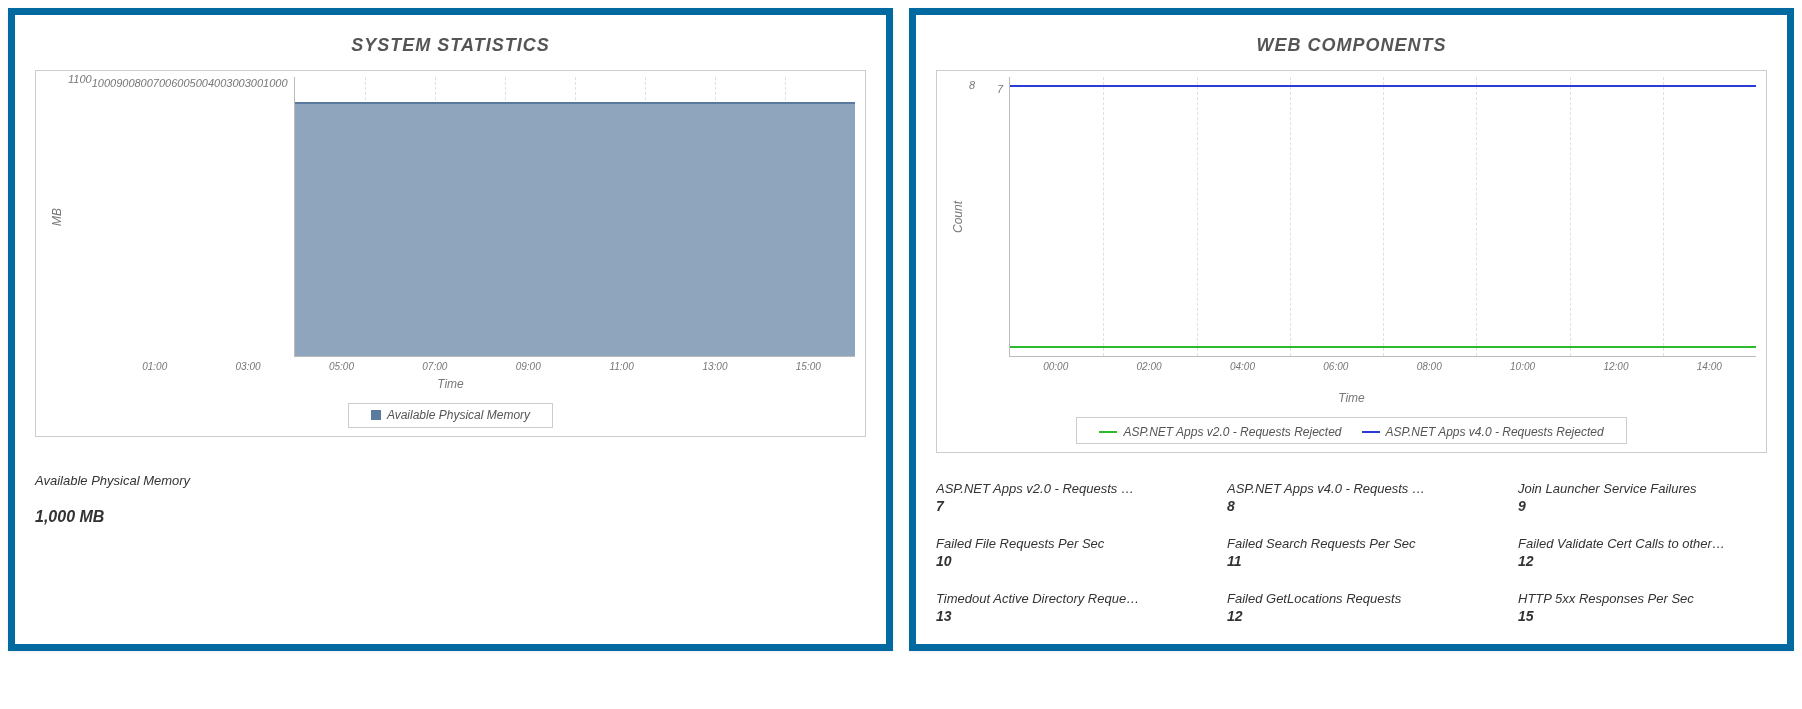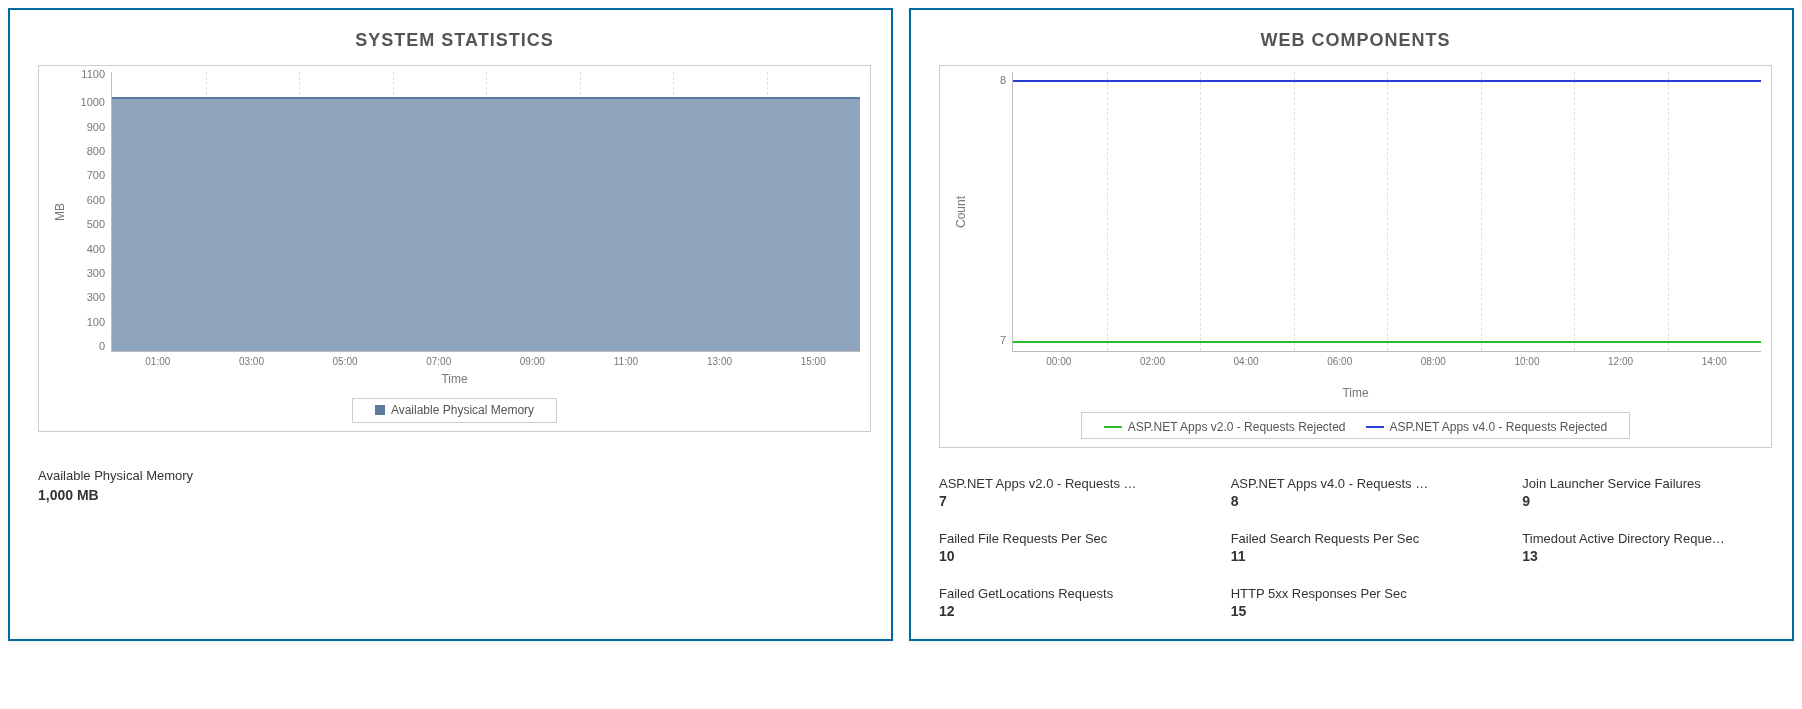--- a/index.html
+++ b/index.html
@@ -9,22 +9,23 @@
     font-family: Arial, Helvetica, sans-serif;
     background: #fff;
     color: #333;
     display: flex;
     gap: 16px;
   }
   .panel {
     flex: 1;
     background: #fff;
     box-shadow: 0 1px 3px rgba(0,0,0,0.08);
-    border: 2px solid #0369a1;
-    padding: 12px 20px 20px 28px;
+    border: 7px solid #0369a1;
+    padding: 12px 20px 20px 20px;
+    font-style: italic;
   }
   .panel-title {
     text-align: center;
     font-size: 18px;
     font-weight: 700;
     letter-spacing: 1px;
     color: #555;
     margin: 8px 0 14px 0;
   }
   .chart-box {
@@ -39,21 +40,21 @@
   .ylabel {
     writing-mode: vertical-rl;
     transform: rotate(180deg);
     text-align: center;
     font-size: 12px;
     color: #777;
     padding: 0 4px;
   }
   .yaxis {
     display: flex;
-    flex-direction: column;
+    flex-direction: row;
     justify-content: space-between;
     font-size: 11px;
     color: #777;
     text-align: right;
     padding-right: 6px;
     min-width: 40px;
   }
   .plot {
     position: relative;
     flex: 1;
@@ -88,21 +89,21 @@
     border: 1px solid #ccc;
     padding: 4px 12px;
     font-size: 12px;
     color: #555;
   }
   .legend-item { display: inline-flex; align-items: center; gap: 6px; margin: 0 10px; }
   .swatch { width: 10px; height: 10px; display: inline-block; }
   .line-swatch { width: 18px; height: 2px; display: inline-block; }
   .stats-row { margin-top: 36px; }
   .stat-label { font-size: 13px; color: #333; }
-  .stat-value { font-size: 14px; font-weight: 700; color: #333; margin-top: 4px; }
+  .stat-value { font-size: 16px; font-weight: 700; color: #333; margin-top: 20px; }
   .metrics-grid {
     display: grid;
     grid-template-columns: repeat(3, 1fr);
     gap: 22px 42px;
     margin-top: 28px;
   }
   .metric-label {
     font-size: 13px;
     color: #333;
     white-space: nowrap;
@@ -253,20 +254,24 @@
     </div>
     <div>
       <div class="metric-label">Failed File Requests Per Sec</div>
       <div class="metric-value">10</div>
     </div>
     <div>
       <div class="metric-label">Failed Search Requests Per Sec</div>
       <div class="metric-value">11</div>
     </div>
     <div>
+      <div class="metric-label">Failed Validate Cert Calls to other…</div>
+      <div class="metric-value">12</div>
+    </div>
+    <div>
       <div class="metric-label">Timedout Active Directory Reque…</div>
       <div class="metric-value">13</div>
     </div>
     <div>
       <div class="metric-label">Failed GetLocations Requests</div>
       <div class="metric-value">12</div>
     </div>
     <div>
       <div class="metric-label">HTTP 5xx Responses Per Sec</div>
       <div class="metric-value">15</div>

